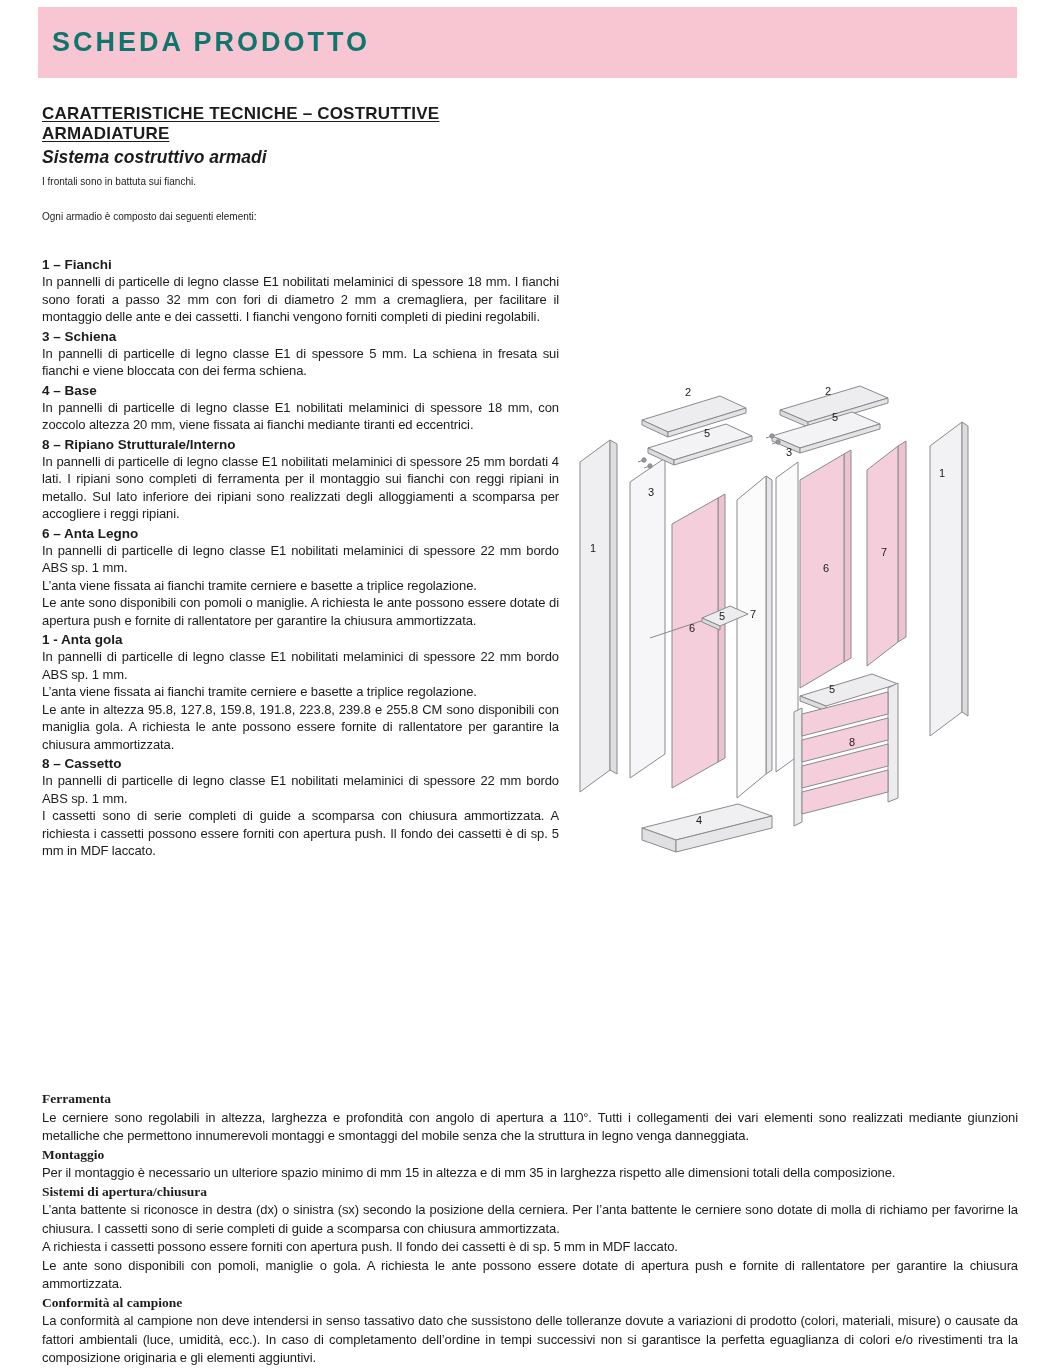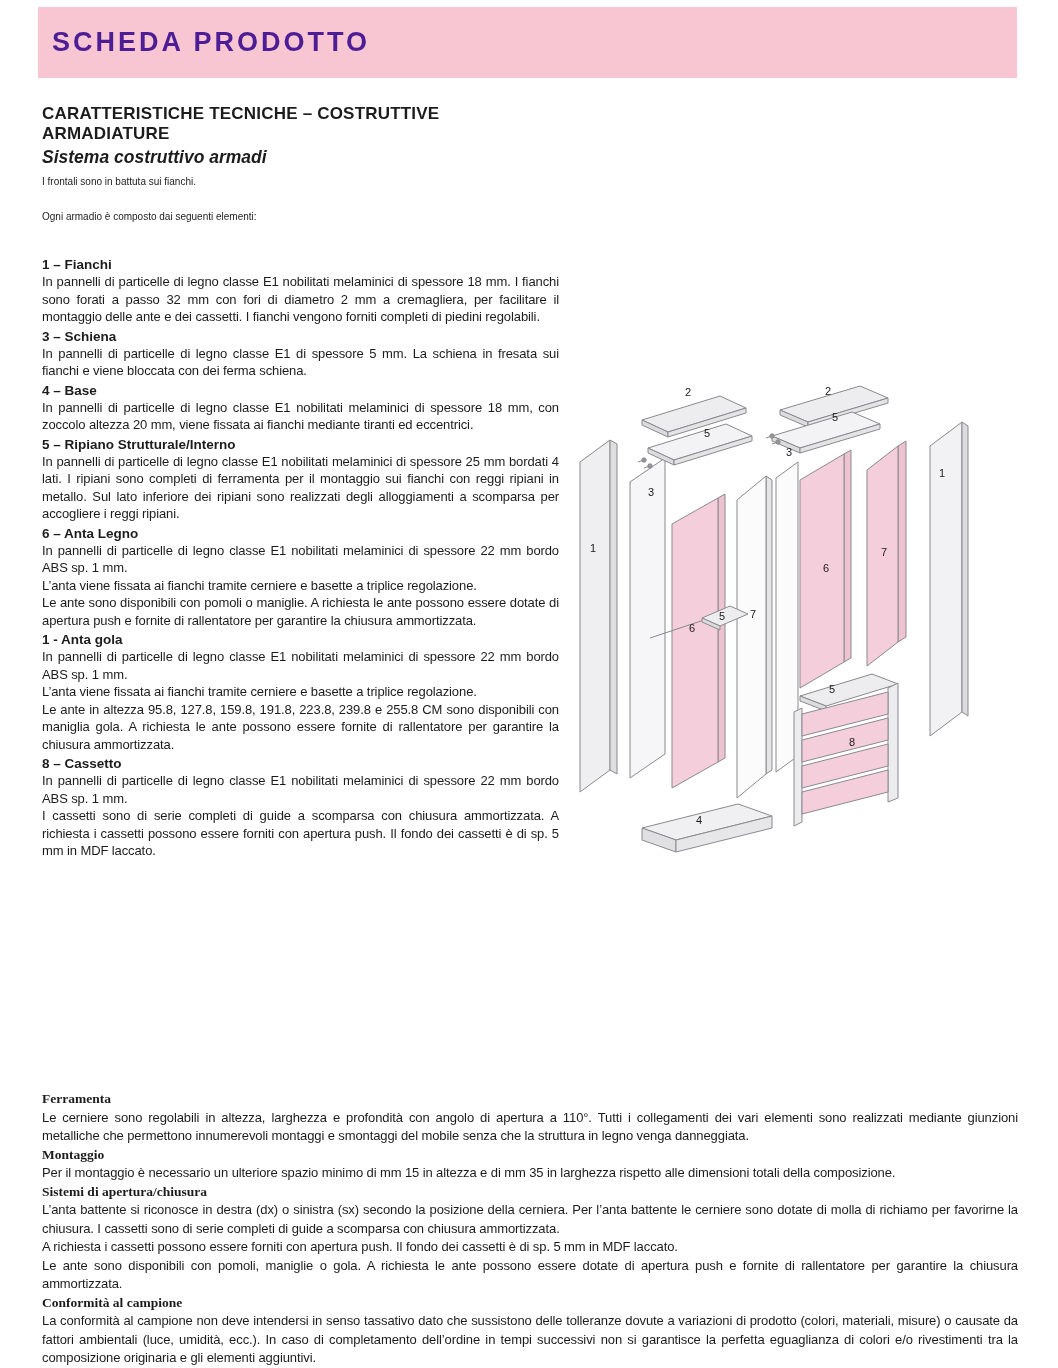--- a/index.html
+++ b/index.html
@@ -6,28 +6,28 @@
   html,body { background:#ffffff; }
   body {
     width:1058px; height:1368px; position:relative; overflow:hidden;
     font-family:"Liberation Sans", sans-serif; color:#1c1c1c;
   }
   .banner {
     position:absolute; left:38px; top:7px; width:979px; height:71px;
     background:#f7c6d2; display:flex; align-items:center;
   }
   .banner h1 {
-    font-size:27px; font-weight:bold; letter-spacing:3px; margin-left:14px; color:#4c1d95;
+    font-size:27px; font-weight:bold; letter-spacing:3px; margin-left:14px; color:#0f766e;
   }
   .content-left {
     position:absolute; left:42px; top:104px; width:517px;
   }
   .section-heading {
     font-size:17px; font-weight:bold; letter-spacing:0.2px;
-    text-underline-offset:2px;
+    text-decoration:underline; text-underline-offset:2px;
   }
   .sub-heading { font-size:17.5px; font-weight:bold; margin-top:3px;font-style:italic; }
   .intro { font-size:10px; line-height:17px; margin-top:5px; }
   .intro-2 { margin-top:18px; }
   .items-wrap { margin-top:31px; }
   .item h4 { font-size:13.5px; font-weight:bold; line-height:17px; margin-top:2px; }
   .item p, .bottom p {
     font-size:13px; line-height:17.5px; text-align:justify; letter-spacing:-0.1px;
   }
   .diagram {
@@ -65,21 +65,21 @@
       </div>
       <div class="item">
         <h4>3 – Schiena</h4>
         <p>In pannelli di particelle di legno classe E1 di spessore 5 mm. La schiena in fresata sui fianchi e viene bloccata con dei ferma schiena.</p>
       </div>
       <div class="item">
         <h4>4 – Base</h4>
         <p>In pannelli di particelle di legno classe E1 nobilitati melaminici di spessore 18 mm, con zoccolo altezza 20 mm, viene fissata ai fianchi mediante tiranti ed eccentrici.</p>
       </div>
       <div class="item">
-        <h4>5 – Ripiano Strutturale/Interno</h4>
+        <h4>8 – Ripiano Strutturale/Interno</h4>
         <p>In pannelli di particelle di legno classe E1 nobilitati melaminici di spessore 25 mm bordati 4 lati. I ripiani sono completi di ferramenta per il montaggio sui fianchi con reggi ripiani in metallo. Sul lato inferiore dei ripiani sono realizzati degli alloggiamenti a scomparsa per accogliere i reggi ripiani.</p>
       </div>
       <div class="item">
         <h4>6 – Anta Legno</h4>
         <p>In pannelli di particelle di legno classe E1 nobilitati melaminici di spessore 22 mm bordo ABS sp. 1 mm.</p>
         <p>L’anta viene fissata ai fianchi tramite cerniere e basette a triplice regolazione.</p>
         <p>Le ante sono disponibili con pomoli o maniglie. A richiesta le ante possono essere dotate di apertura push e fornite di rallentatore per garantire la chiusura ammortizzata.</p>
       </div>
       <div class="item">
         <h4>1 - Anta gola</h4>

